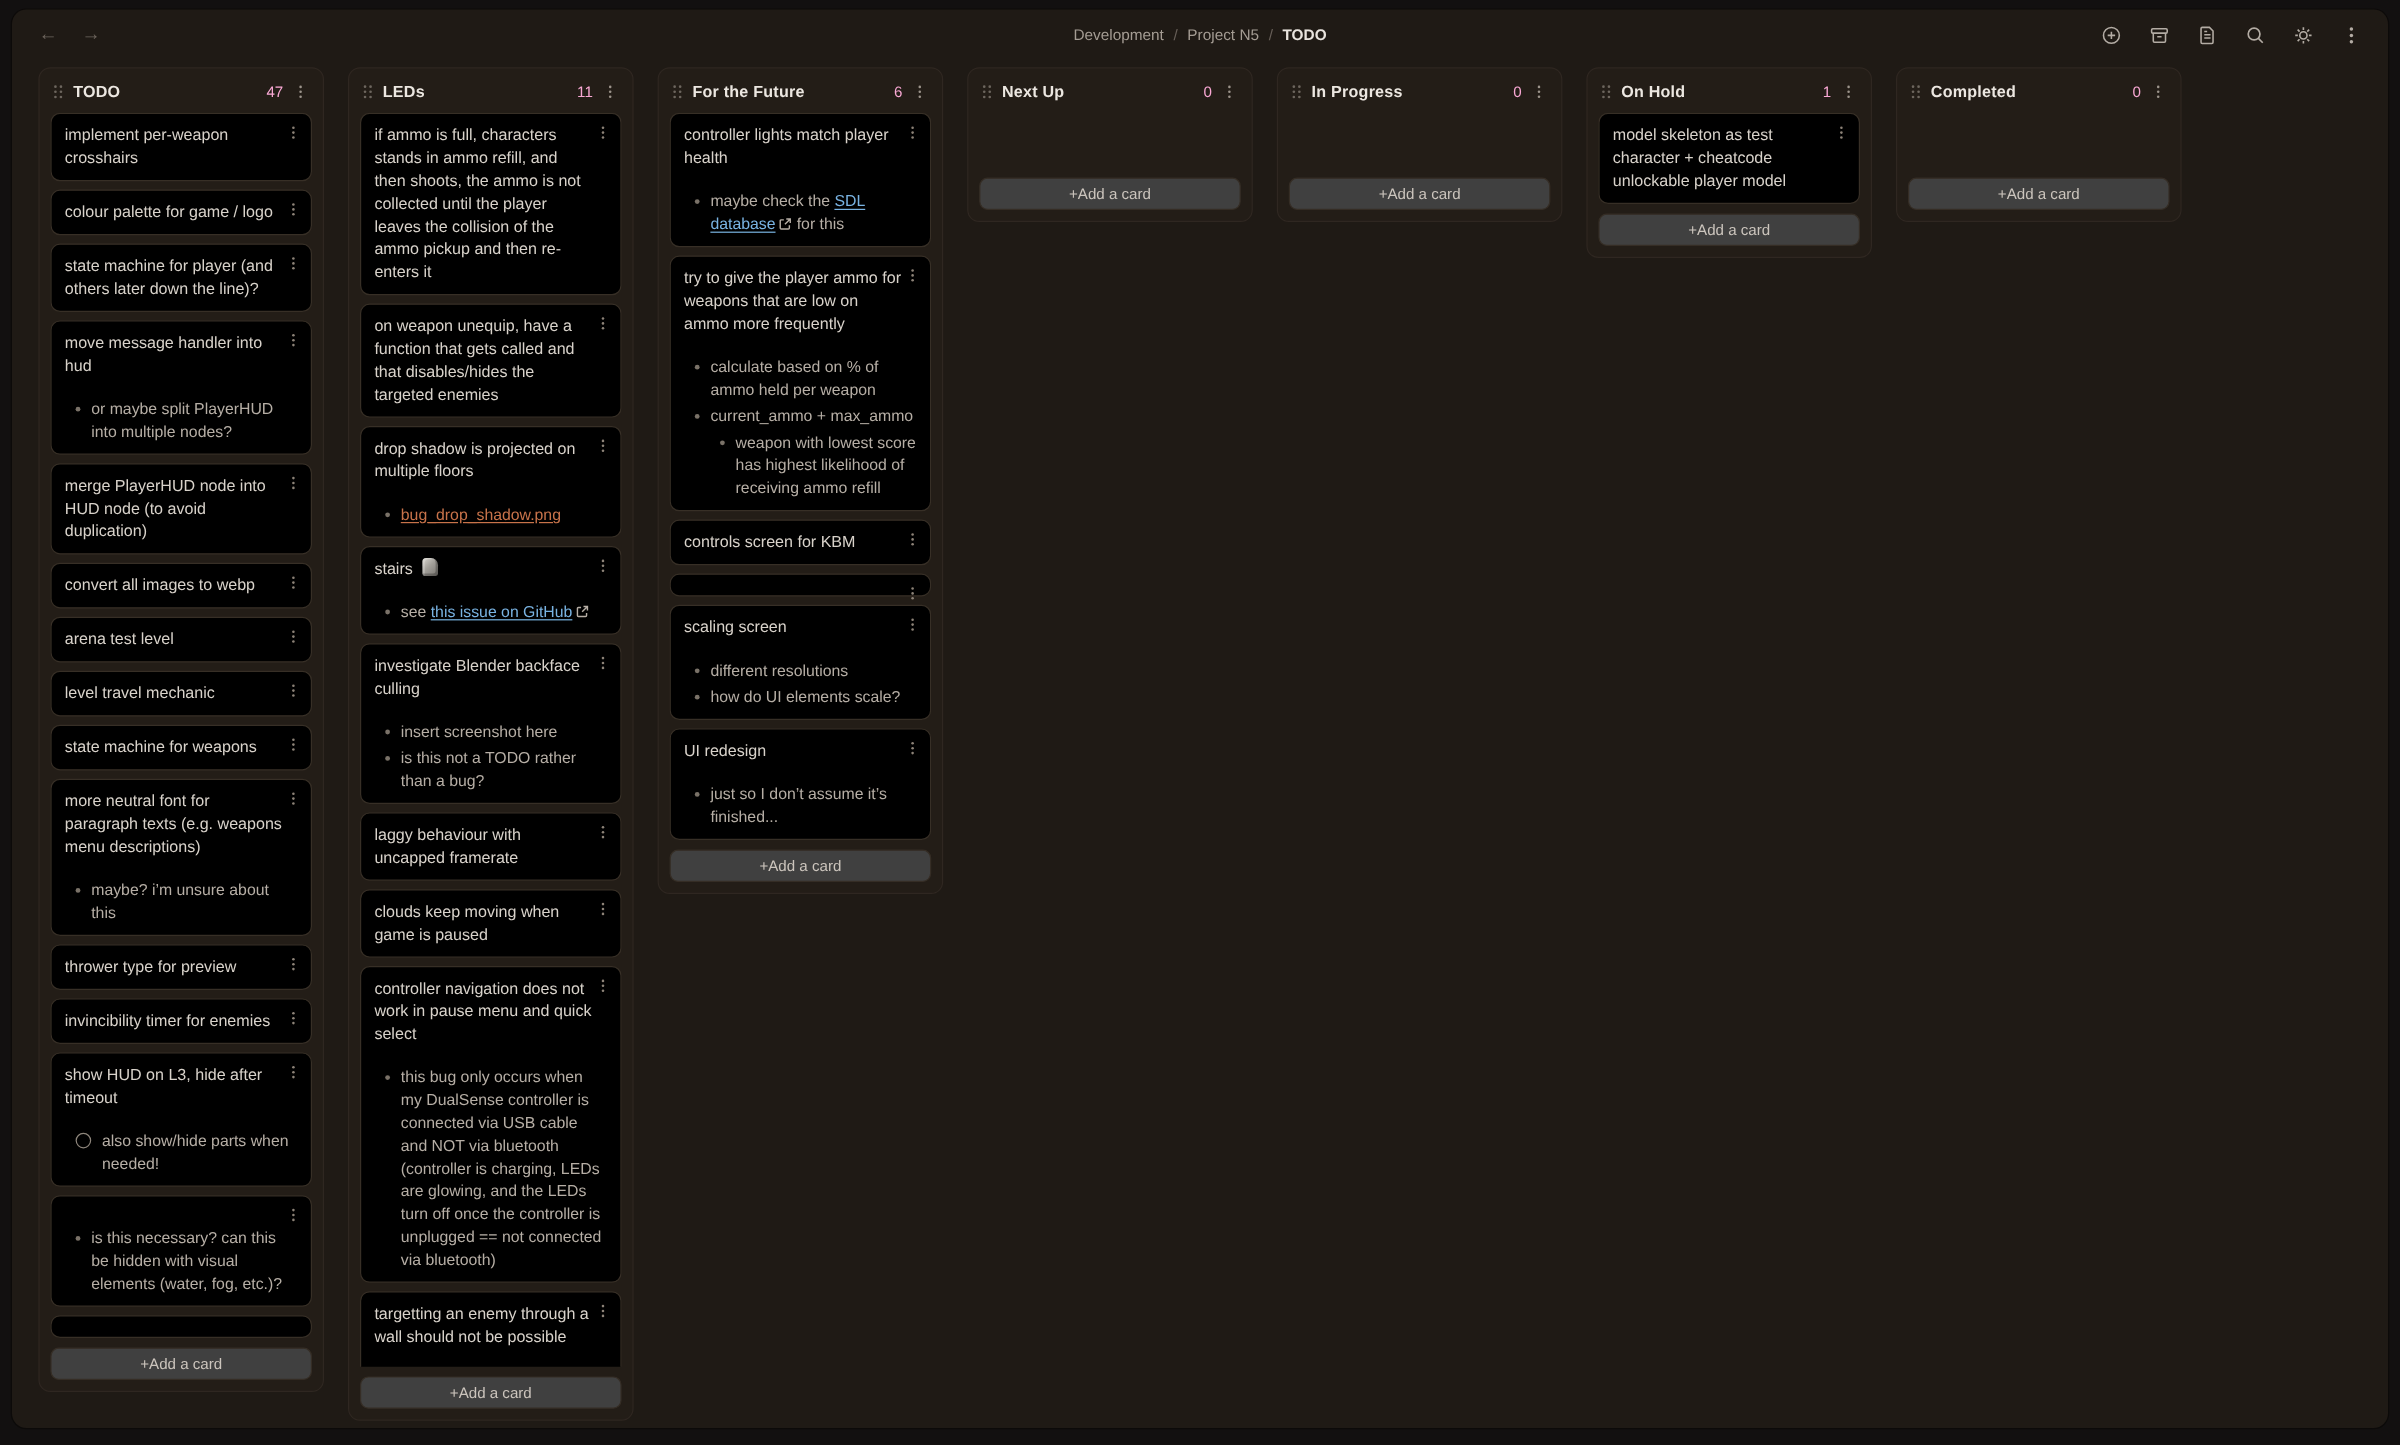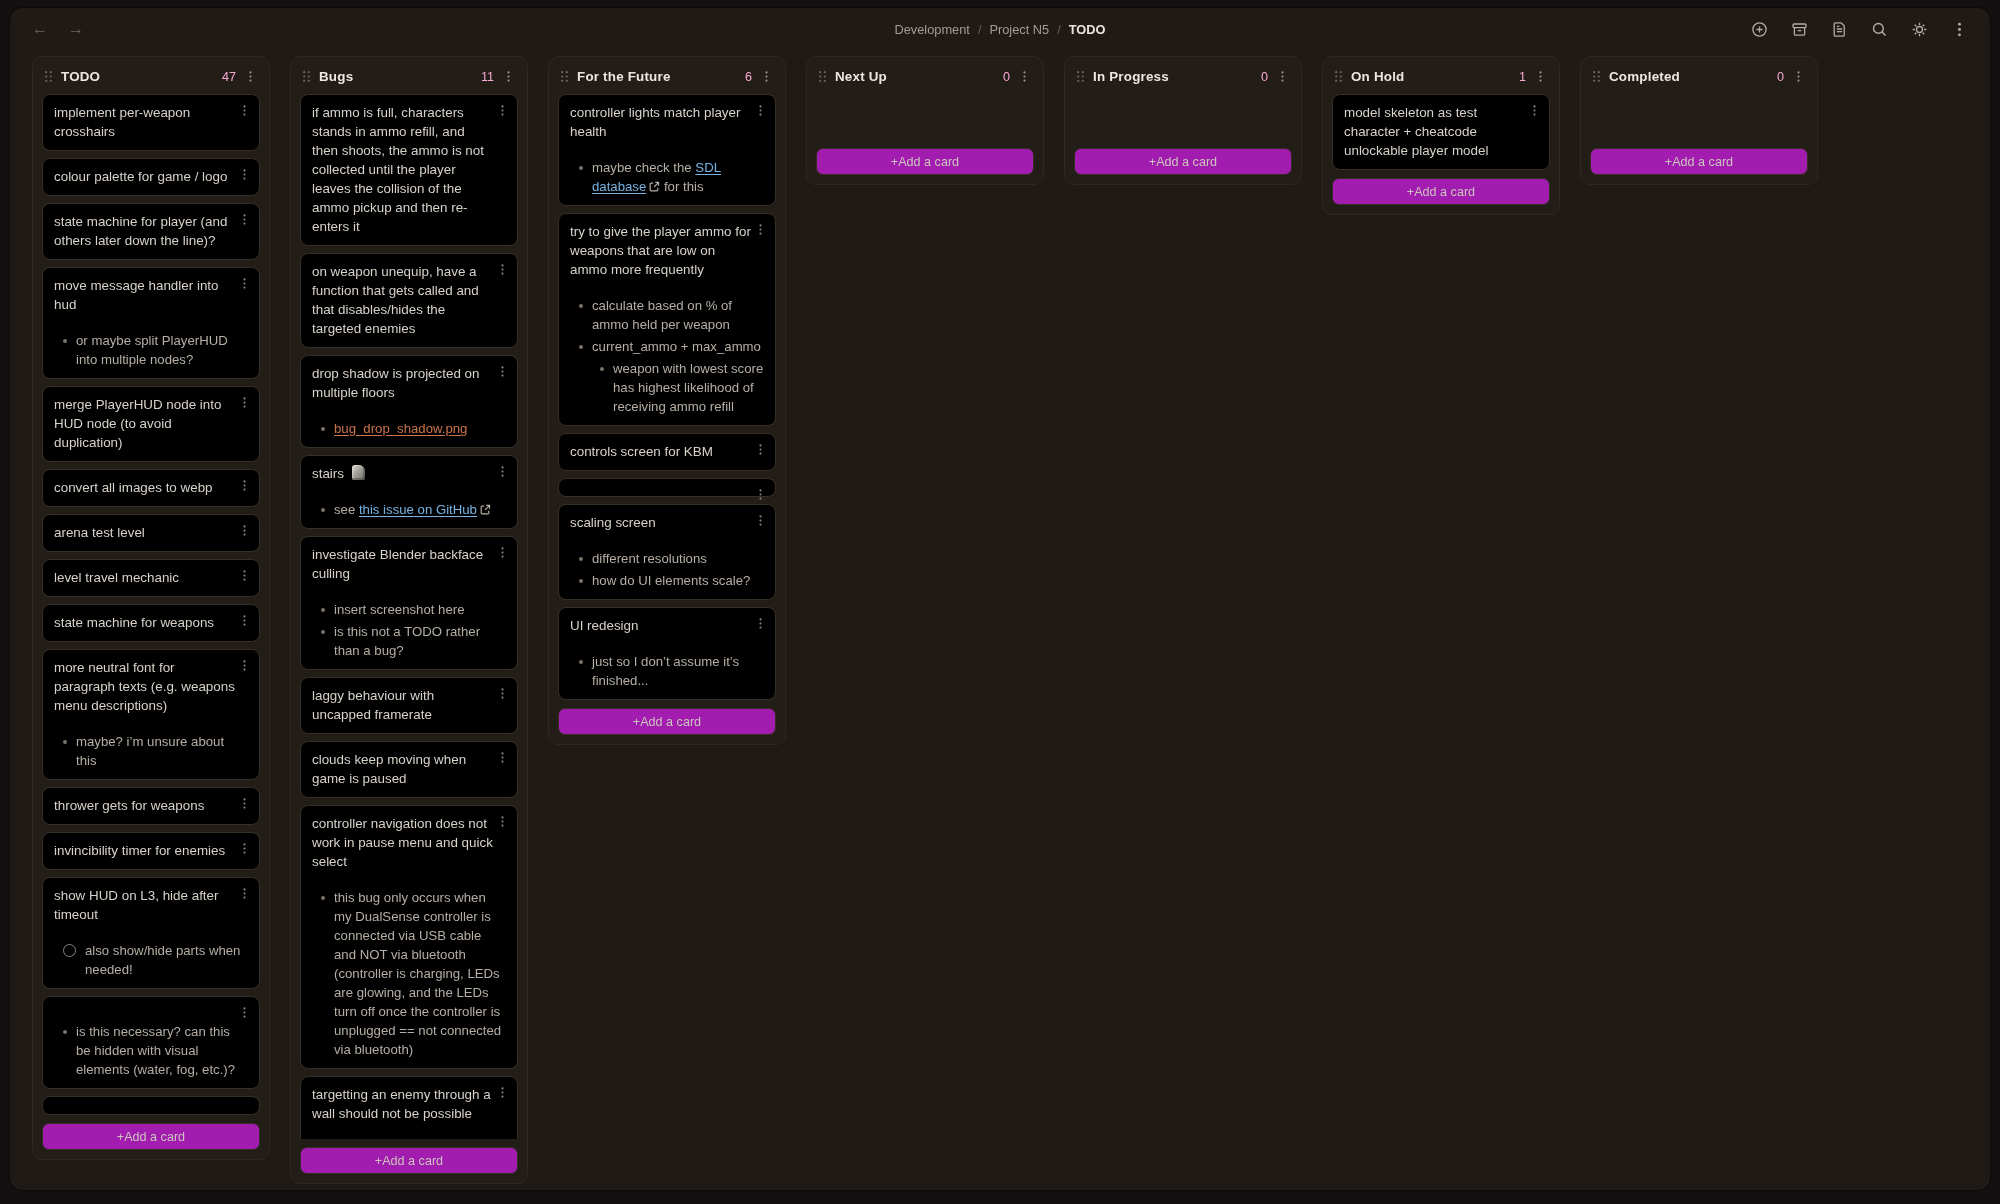--- a/index.html
+++ b/index.html
@@ -33,21 +33,21 @@
   .sub{display:flex;gap:9px;font-size:13.2px;line-height:19px;color:#b6aea5;}
   .sub-2{margin-left:21px;}
   .marker{width:4px;height:4px;border-radius:50%;background:#7a7268;margin-top:8px;flex:none;}
   .marker-circle{width:11px;height:11px;border-radius:50%;background:transparent;border:1.5px solid #8d857b;margin-top:3px;}
   .subtext{flex:1;}
   .link{text-decoration:underline;text-underline-offset:2px;cursor:pointer;}
   .link-blue{color:#79b3e2;}
   .link-orange{color:#c8734a;}
   .ext{display:inline-flex;margin-left:3px;vertical-align:-1px;}
   .moai{display:inline-block;width:13px;height:15px;margin-left:4px;vertical-align:-2px;border-radius:3px 6px 2px 2px;background:linear-gradient(135deg,#cfccc6 10%,#a3a09a 45%,#76736e 100%);box-shadow:inset -2px -2px 0 rgba(0,0,0,.25),inset 2px 1px 0 rgba(255,255,255,.22);}
-  .add-card{margin-top:8px;height:27px;background:#a21caf;border:1px solid #352d25;border-radius:7px;color:#ccc5bd;font-size:12.6px;font-family:inherit;cursor:pointer;flex:none;width:100%;}
+  .add-card{margin-top:8px;height:27px;background:#404040;border:1px solid #352d25;border-radius:7px;color:#ccc5bd;font-size:12.6px;font-family:inherit;cursor:pointer;flex:none;width:100%;}
 </style>
 </head>
 <body>
 
 <div class="window">
   <header class="topbar">
     <div class="nav-arrows">
       <span>←</span>
       <span>→</span>
     </div>
@@ -264,21 +264,21 @@
           <article class="card">
             <span class="kebab card-kebab">
               <svg width="13" height="13" viewBox="0 0 14 14">
                 <g fill="currentColor">
                   <circle cx="7" cy="2.6" r="1.15"></circle>
                   <circle cx="7" cy="7" r="1.15"></circle>
                   <circle cx="7" cy="11.4" r="1.15"></circle>
                 </g>
               </svg>
             </span>
-            <div class="card-title"><span>thrower gets for weapons</span></div>
+            <div class="card-title"><span>thrower type for preview</span></div>
           </article>
           <article class="card">
             <span class="kebab card-kebab">
               <svg width="13" height="13" viewBox="0 0 14 14">
                 <g fill="currentColor">
                   <circle cx="7" cy="2.6" r="1.15"></circle>
                   <circle cx="7" cy="7" r="1.15"></circle>
                   <circle cx="7" cy="11.4" r="1.15"></circle>
                 </g>
               </svg>
@@ -331,21 +331,21 @@
               <g fill="currentColor">
                 <circle cx="2.2" cy="2.2" r="1.1"></circle>
                 <circle cx="6.8" cy="2.2" r="1.1"></circle>
                 <circle cx="2.2" cy="6.5" r="1.1"></circle>
                 <circle cx="6.8" cy="6.5" r="1.1"></circle>
                 <circle cx="2.2" cy="10.8" r="1.1"></circle>
                 <circle cx="6.8" cy="10.8" r="1.1"></circle>
               </g>
             </svg>
           </span>
-          <span class="col-title">Bugs</span>
+          <span class="col-title">LEDs</span>
           <span class="col-count">11</span>
           <span class="kebab">
             <svg width="13" height="13" viewBox="0 0 14 14">
               <g fill="currentColor">
                 <circle cx="7" cy="2.6" r="1.15"></circle>
                 <circle cx="7" cy="7" r="1.15"></circle>
                 <circle cx="7" cy="11.4" r="1.15"></circle>
               </g>
             </svg>
           </span>

